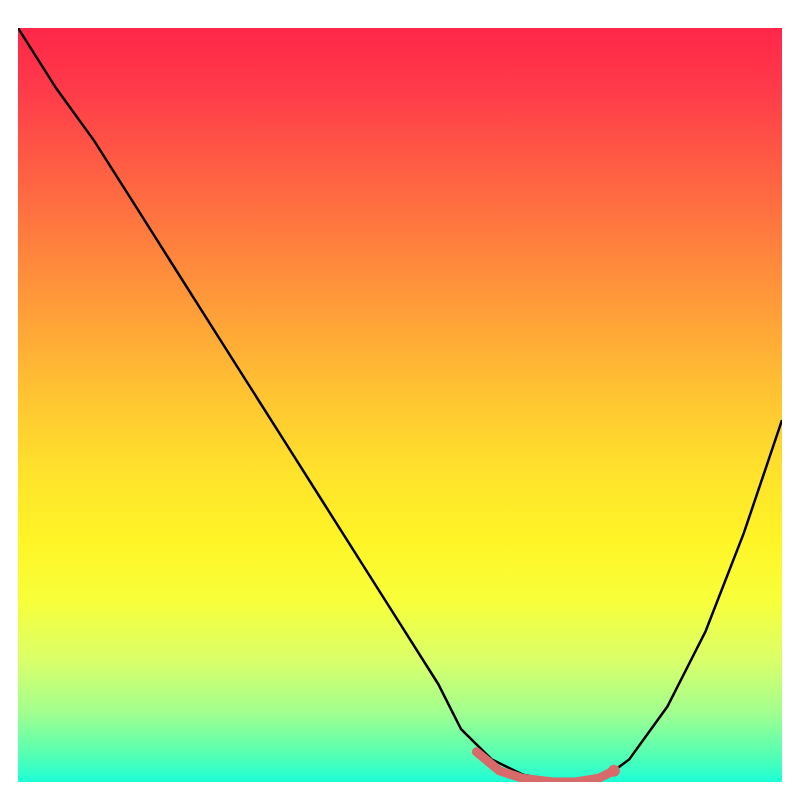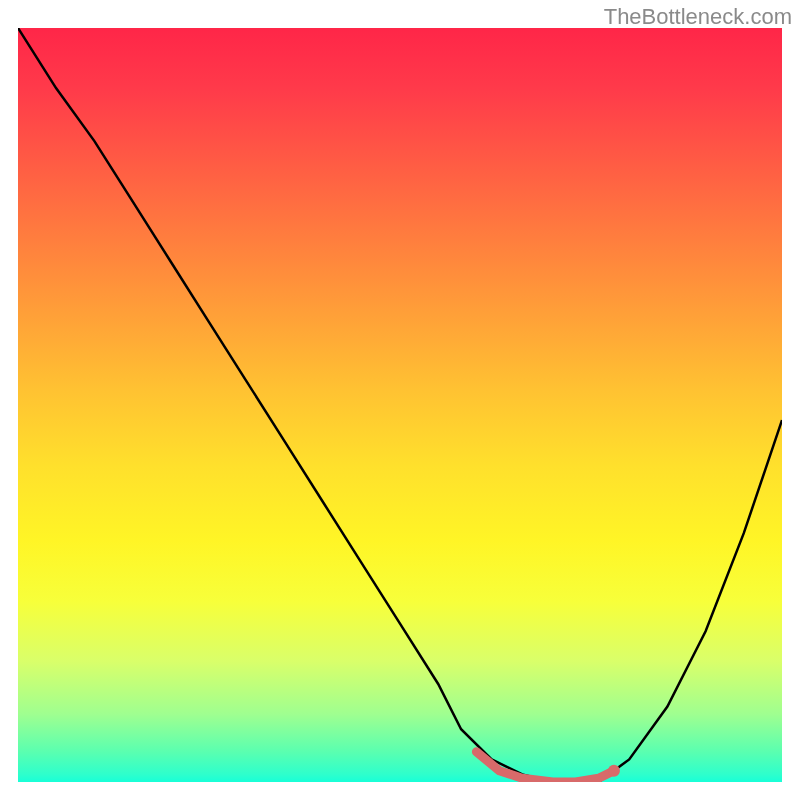--- a/index.html
+++ b/index.html
@@ -58,21 +58,20 @@
     top: 0;
     left: 0;
     width: 764px;
     height: 754px;
   }
 </style>
 </head>
 <body>
 
 <div class="container">
-  <div class="watermark">TheBottleneck.com</div>
 
   <div class="plot-frame">
     <div class="gradient-bg"></div>
     <svg class="curve" viewBox="0 0 764 754" preserveAspectRatio="none">
       <path id="main-curve" fill="none" stroke="#000000" stroke-width="2.5" d="M0.00 0.00 L38.20 60.32 L76.40 113.10 L114.60 173.42 L152.80 233.74 L191.00 294.06 L229.20 354.38 L267.40 414.70 L305.60 475.02 L343.80 535.34 L382.00 595.66 L420.20 655.98 L443.12 701.22 L473.68 731.38 L504.24 746.46 L534.80 754.00 L557.72 754.00 L580.64 754.00 L611.20 731.38 L649.40 678.60 L687.60 603.20 L725.80 505.18 L764.00 392.08"></path>
       <path id="highlight-curve" fill="none" stroke="#d86a6a" stroke-width="9" stroke-linecap="round" d="M458.40 723.84 L481.32 742.69 L504.24 750.23 L534.80 754.00 L557.72 754.00 L580.64 750.23 L595.92 742.69"></path>
       <circle id="highlight-dot" r="6" fill="#d86a6a" cx="595.92" cy="742.69"></circle>
     </svg>
   </div>
 </div>

